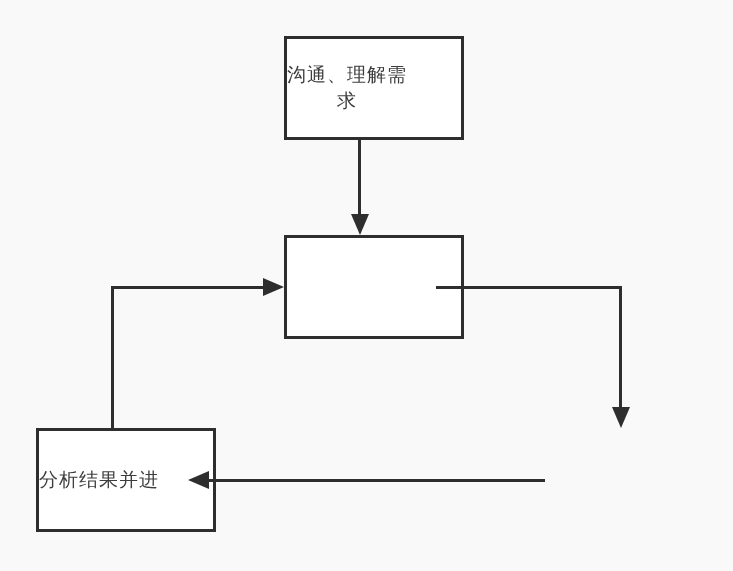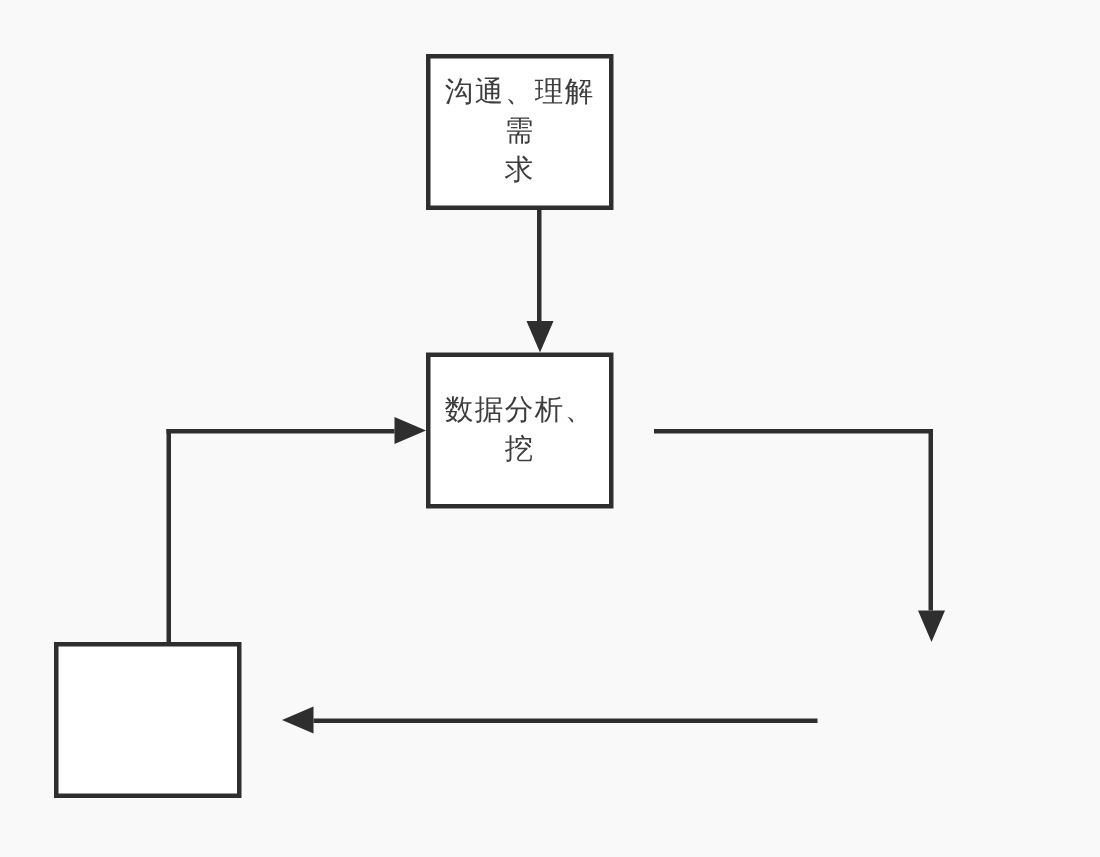--- a/index.html
+++ b/index.html
@@ -5,21 +5,21 @@
   :root{
     --bg:#f9f9f9;
     --fill:#ffffff;
     --stroke:#2e2e2e;
     --text:#3d3d3d;
   }
   html,body{margin:0;padding:0;}
   body{background:var(--bg);font-family:"Liberation Sans",sans-serif;}
   .canvas{position:relative;width:733px;height:571px;background:var(--bg);overflow:hidden;}
   .node{
-    position:absolute;width:125px;height:104px;box-sizing:border-box;
+    position:absolute;width:180px;height:104px;box-sizing:border-box;
     background:var(--fill);border:3px solid var(--stroke);
     display:flex;align-items:center;justify-content:flex-start;text-align:center;
   }
   .node-label{font-size:19px;line-height:26px;color:var(--text);letter-spacing:1px;}
   .seg{position:absolute;background:var(--stroke);}
   .arrow{position:absolute;width:0;height:0;}
   .arrow.down{border-left:9px solid transparent;border-right:9px solid transparent;border-top:21px solid var(--stroke);}
   .arrow.left{border-top:9px solid transparent;border-bottom:9px solid transparent;border-right:21px solid var(--stroke);}
   .arrow.right{border-top:9px solid transparent;border-bottom:9px solid transparent;border-left:21px solid var(--stroke);}
 
@@ -35,27 +35,27 @@
 
   <div class="node" id="node-requirements">
     <div class="node-label">
       <div>沟通、理解需</div>
       <div>求</div>
     </div>
   </div>
 
   <div class="node" id="node-analysis">
     <div class="node-label">
-      <div>数据分析、挖</div>
     </div>
   </div>
 
 
   <div class="node" id="node-iterate">
     <div class="node-label">
+      <div>分析结果并进</div>
     </div>
   </div>
 
   <div>
     <div class="seg" style="left:358px;top:140px;width:3px;height:74px;"></div>
     <div class="arrow down" style="left:351px;top:214px;"></div>
   </div>
 
   <div>
     <div class="seg" style="left:436px;top:286px;width:186px;height:3px;"></div>

